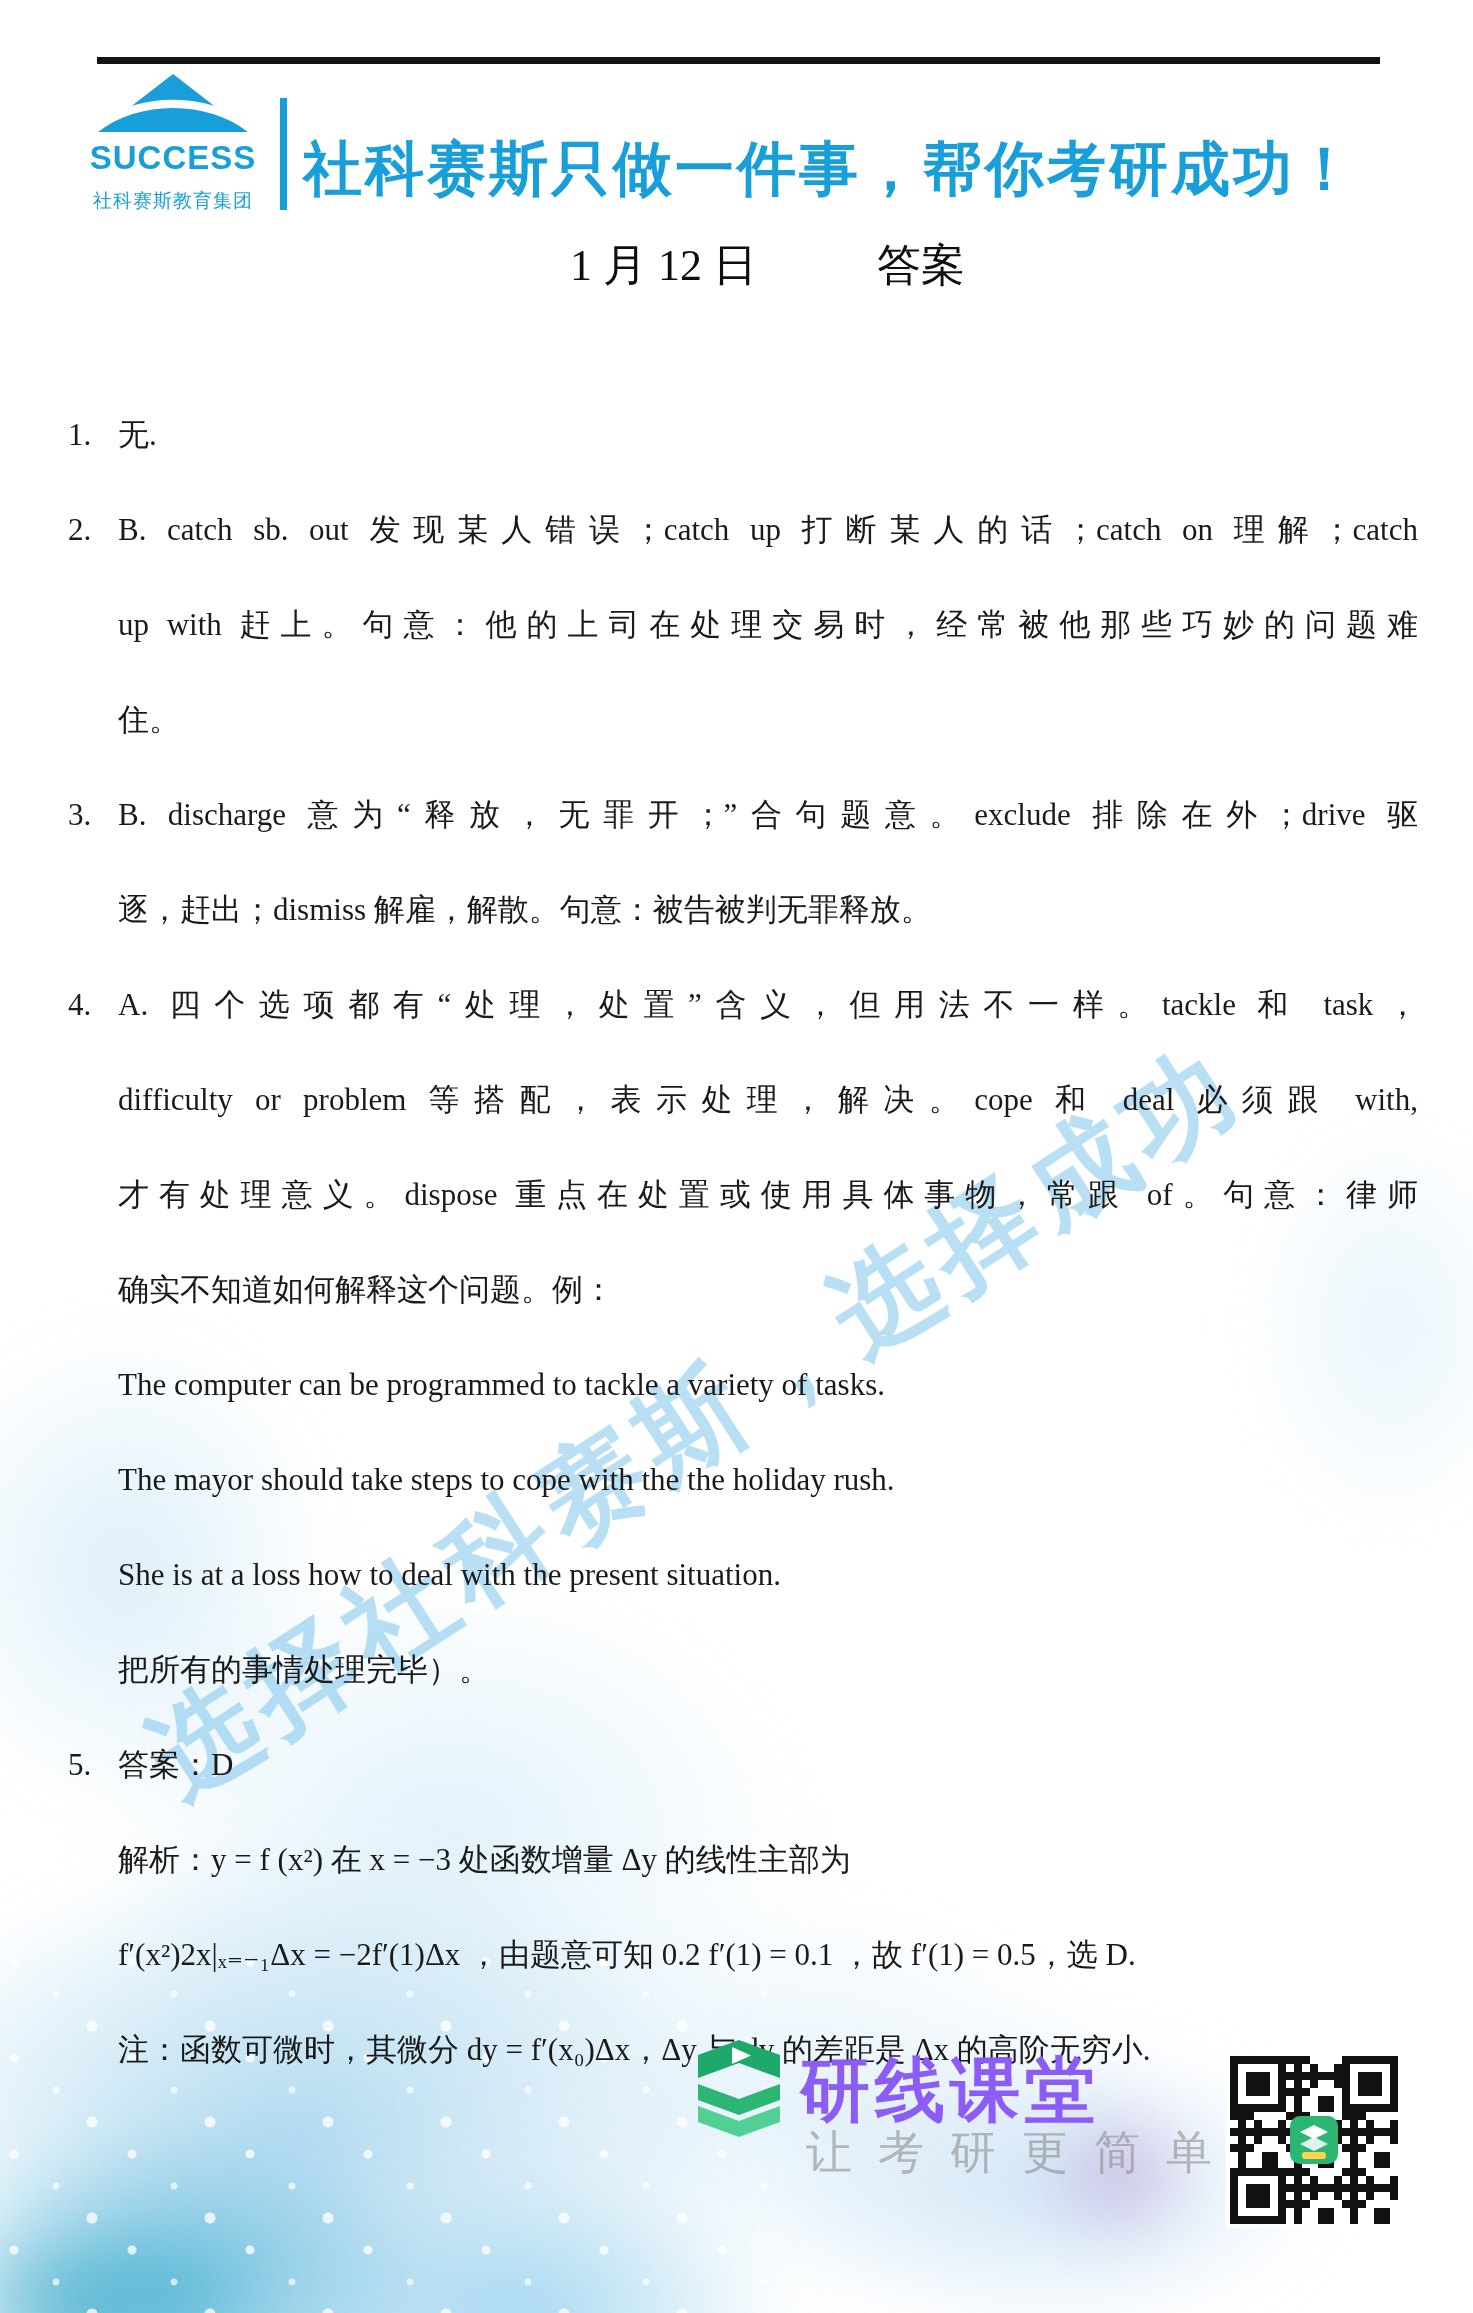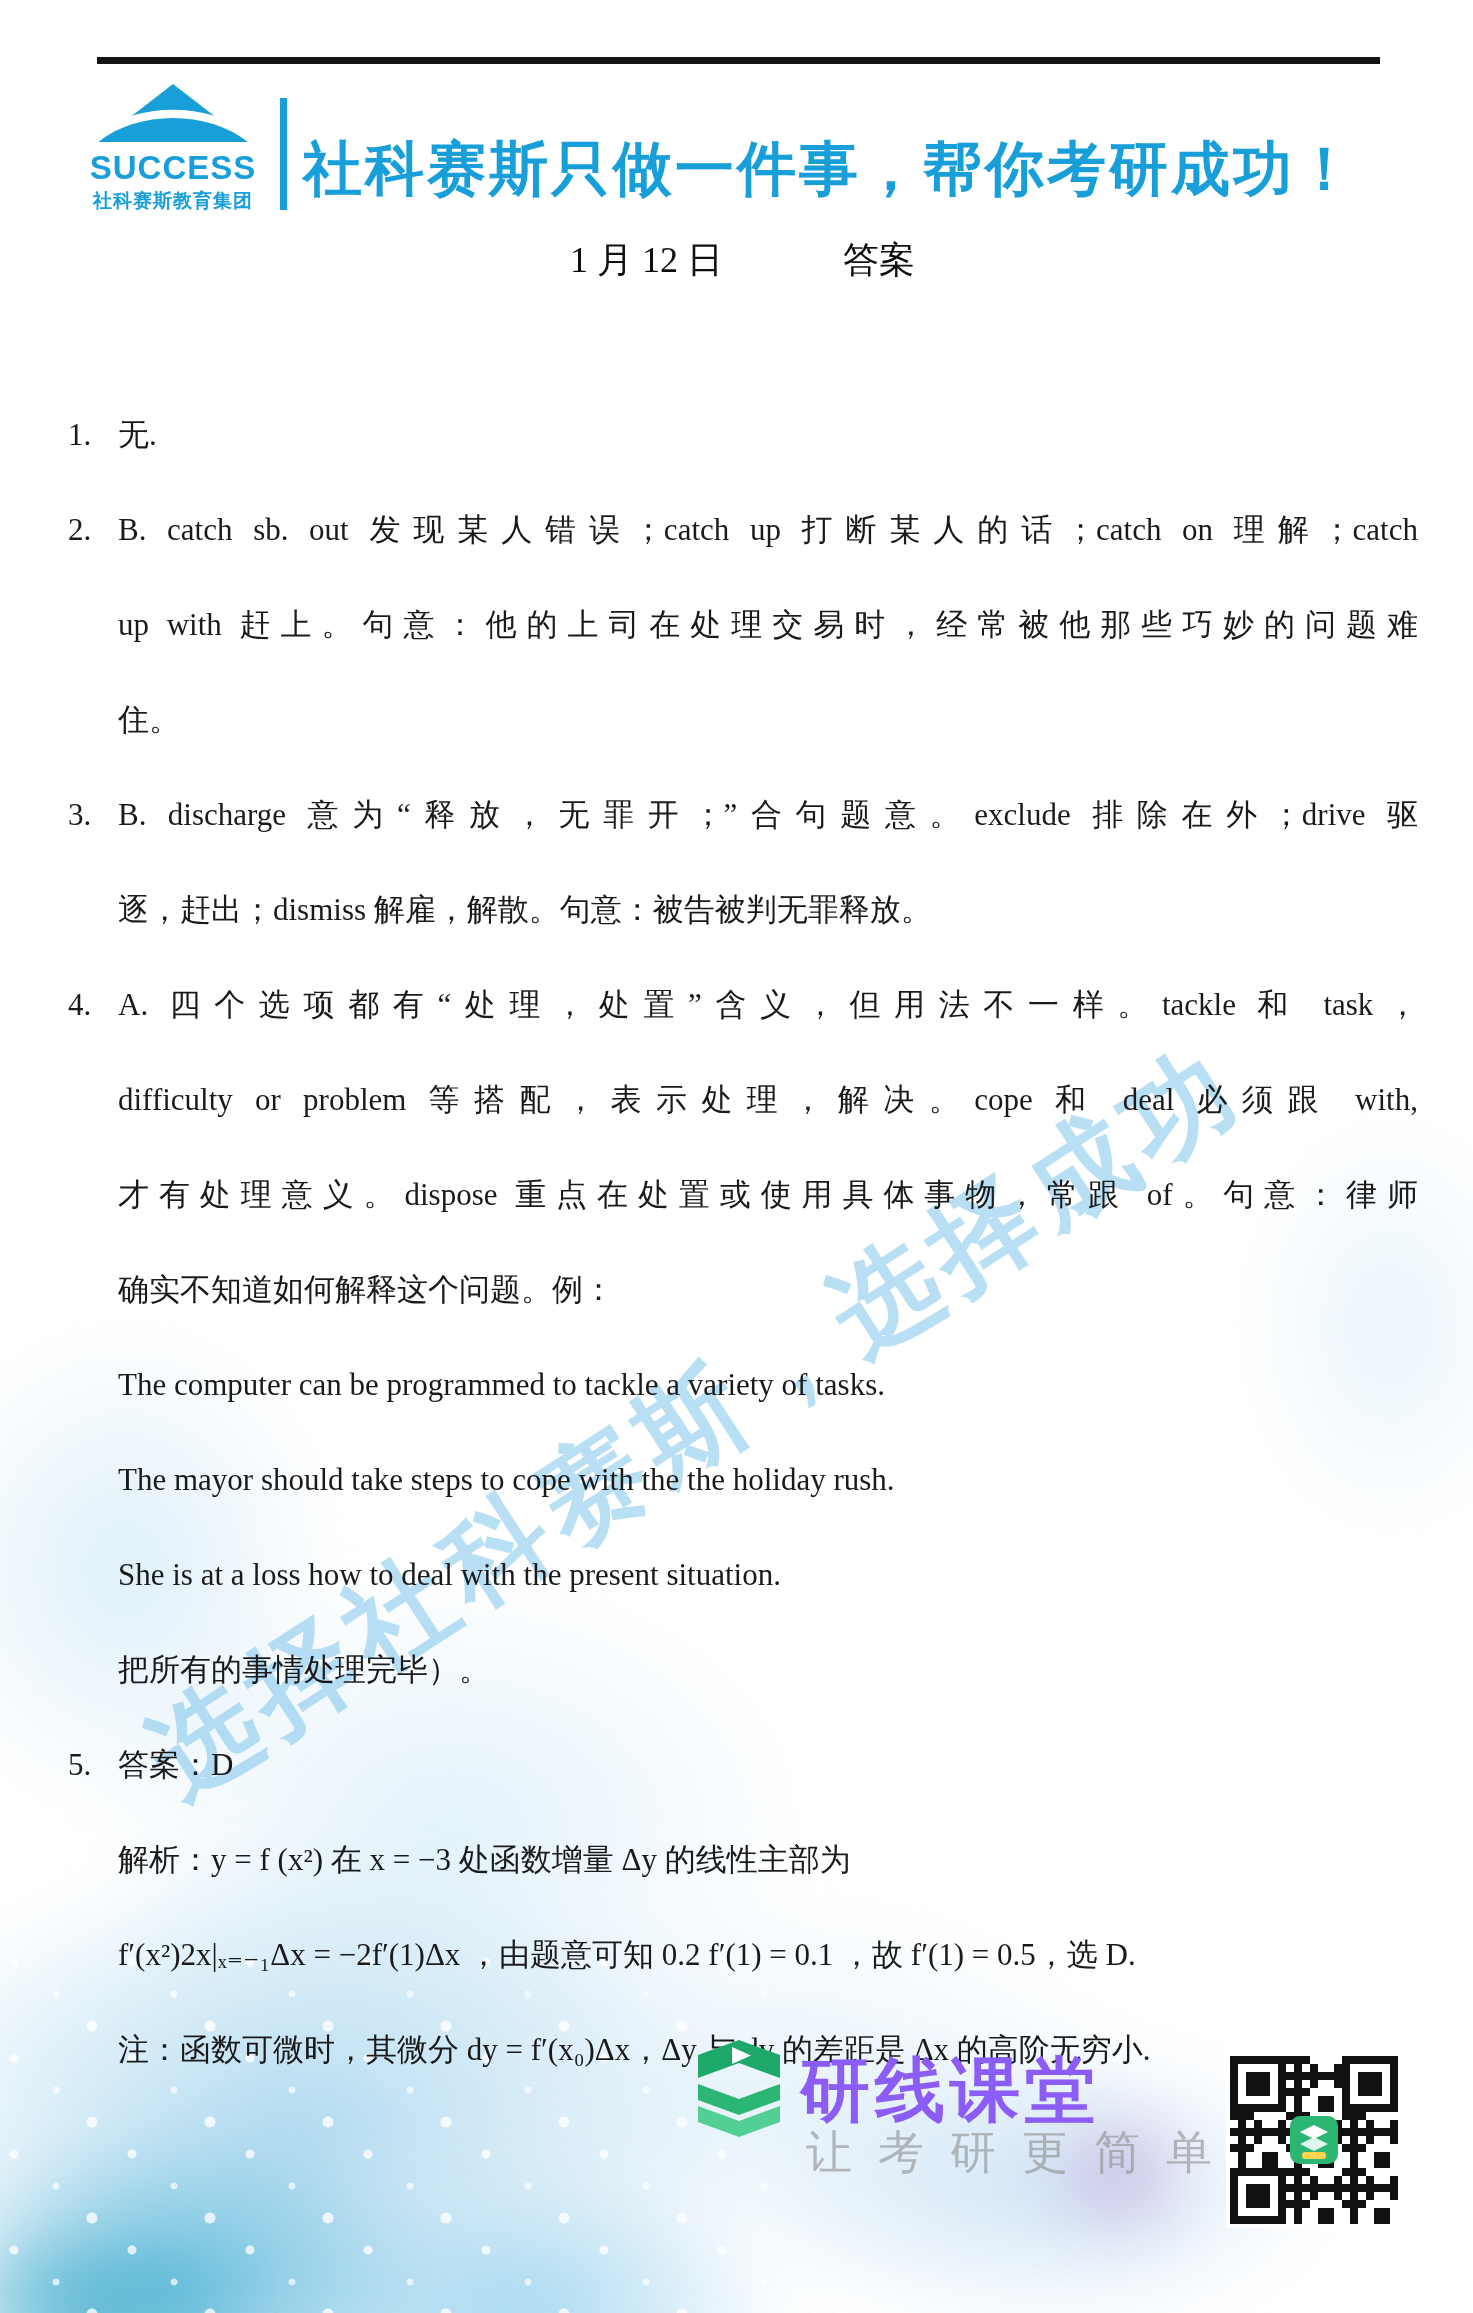--- a/index.html
+++ b/index.html
@@ -5,29 +5,29 @@
   html,body{margin:0;padding:0;background:#ffffff;}
   .page{position:relative;width:1473px;height:2313px;background:#fff;overflow:hidden;
         font-family:"Liberation Serif","DejaVu Serif",serif;color:#1a1a1a;}
 
   
   .top-rule{position:absolute;left:97px;top:57px;width:1283px;height:7px;background:#141414;}
   .header{position:absolute;left:78px;top:80px;height:130px;display:flex;align-items:flex-end;z-index:2;}
   .logo-block{width:190px;text-align:center;line-height:1;}
   .logo-name{font-family:"Liberation Sans","DejaVu Sans",sans-serif;font-weight:900;
              font-size:33px;color:#189fda;letter-spacing:1px;margin-top:2px;}
-  .logo-sub{font-family:"Liberation Sans","DejaVu Sans",sans-serif;font-weight:700;
-            font-size:19px;color:#189fda;margin-top:7px;letter-spacing:1px;}
+  .logo-sub{font-family:"Liberation Sans","DejaVu Sans",sans-serif;font-weight:400;
+            font-size:19px;color:#189fda;margin-top:17px;letter-spacing:1px;}
   .header-divider{width:7px;height:112px;background:#189fda;margin:0 16px 0 12px;}
   .headline{font-family:Liberation Serif, serif;font-weight:900;
             font-size:59px;color:#189fda;letter-spacing:3px;white-space:nowrap;}
 
   
   .title-row{position:absolute;left:570px;top:236px;display:flex;gap:120px;
-             font-size:36px;color:#0e0e0e;z-index:2;white-space:nowrap;}
+             font-size:44px;color:#0e0e0e;z-index:2;white-space:nowrap;}
 
   
   .watermark{position:absolute;left:160px;top:1698px;z-index:1;
              font-family:"Liberation Sans","DejaVu Sans",sans-serif;font-weight:700;
              font-size:106px;letter-spacing:10px;color:rgba(126,196,235,.55);
              transform:rotate(-33deg);transform-origin:0 50%;white-space:nowrap;}
 
   
   .wc{position:absolute;z-index:0;filter:blur(26px);border-radius:50%;}
   .wc1{left:-150px;top:1850px;width:900px;height:560px;background:radial-gradient(closest-side,rgba(150,205,235,.75),rgba(150,205,235,0));}

